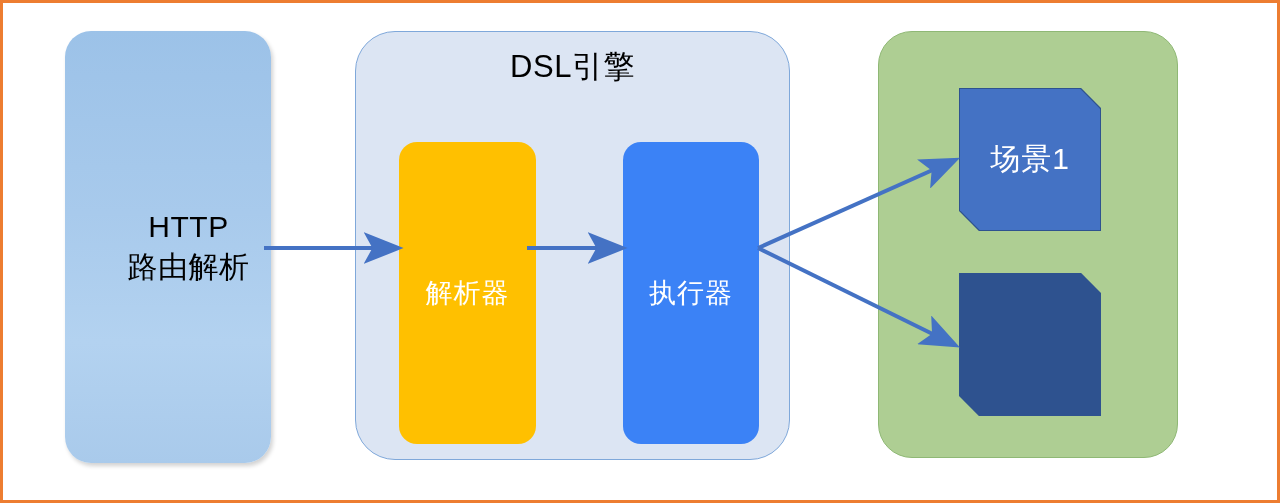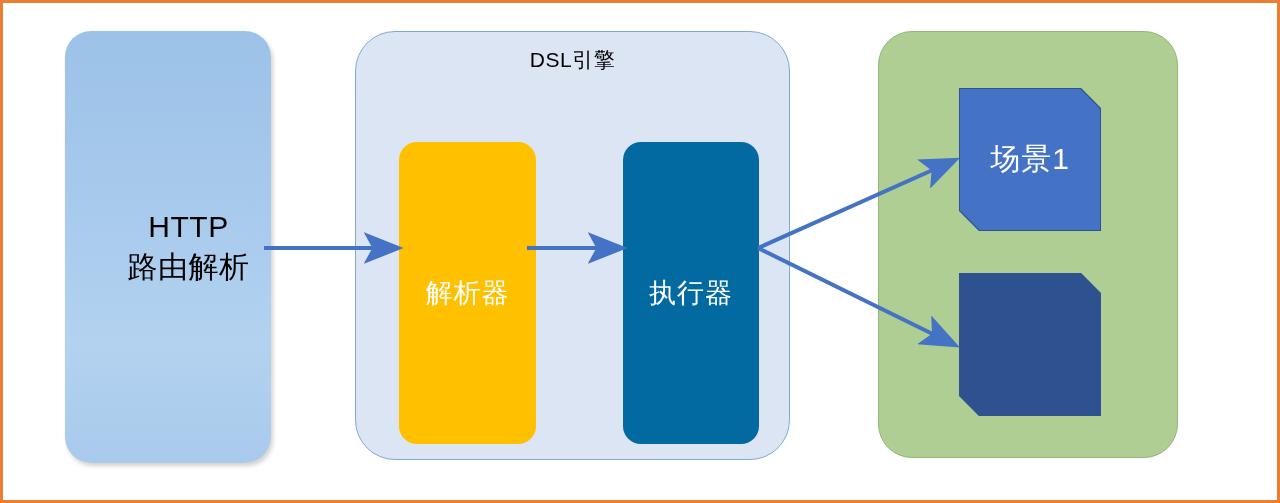--- a/index.html
+++ b/index.html
@@ -69,21 +69,21 @@
     background: #DCE5F3;
     border: 1.4px solid #7FA8DA;
     box-sizing: border-box;
   }
   #dsl-title {
     position: absolute;
     left: 0;
     top: 14px;
     width: 100%;
     text-align: center;
-    font-size: 21px;
+    font-size: 31px;
     color: #000000;
     letter-spacing: 0.5px;
   }
 
   .inner-box {
     position: absolute;
     top: 110px;
     height: 302px;
     border-radius: 18px;
     display: flex;
@@ -167,21 +167,21 @@
 路由解析</div>
   </div>
 
   <div id="dsl-container" style="background: rgb(220, 229, 243); border-color: rgb(127, 168, 218);">
     <div id="dsl-title">DSL引擎</div>
 
     <div class="inner-box" id="parser-box" style="background: rgb(255, 192, 0);">
       <span>解析器</span>
     </div>
 
-    <div class="inner-box" id="executor-box" style="background: #0369a1;">
+    <div class="inner-box" id="executor-box" style="background: #3b82f6;">
       <span>执行器</span>
     </div>
   </div>
 
   <div id="scenes-container" style="background: rgb(174, 206, 147); border-color: rgb(143, 184, 117); padding-left: 47px;">
     <div class="scene-outline" id="scene1-outline"></div>
     <div class="scene-shape" id="scene1-shape" style="background: rgb(68, 114, 196); color: rgb(255, 255, 255);">
       <span>场景1</span>
     </div>
 

